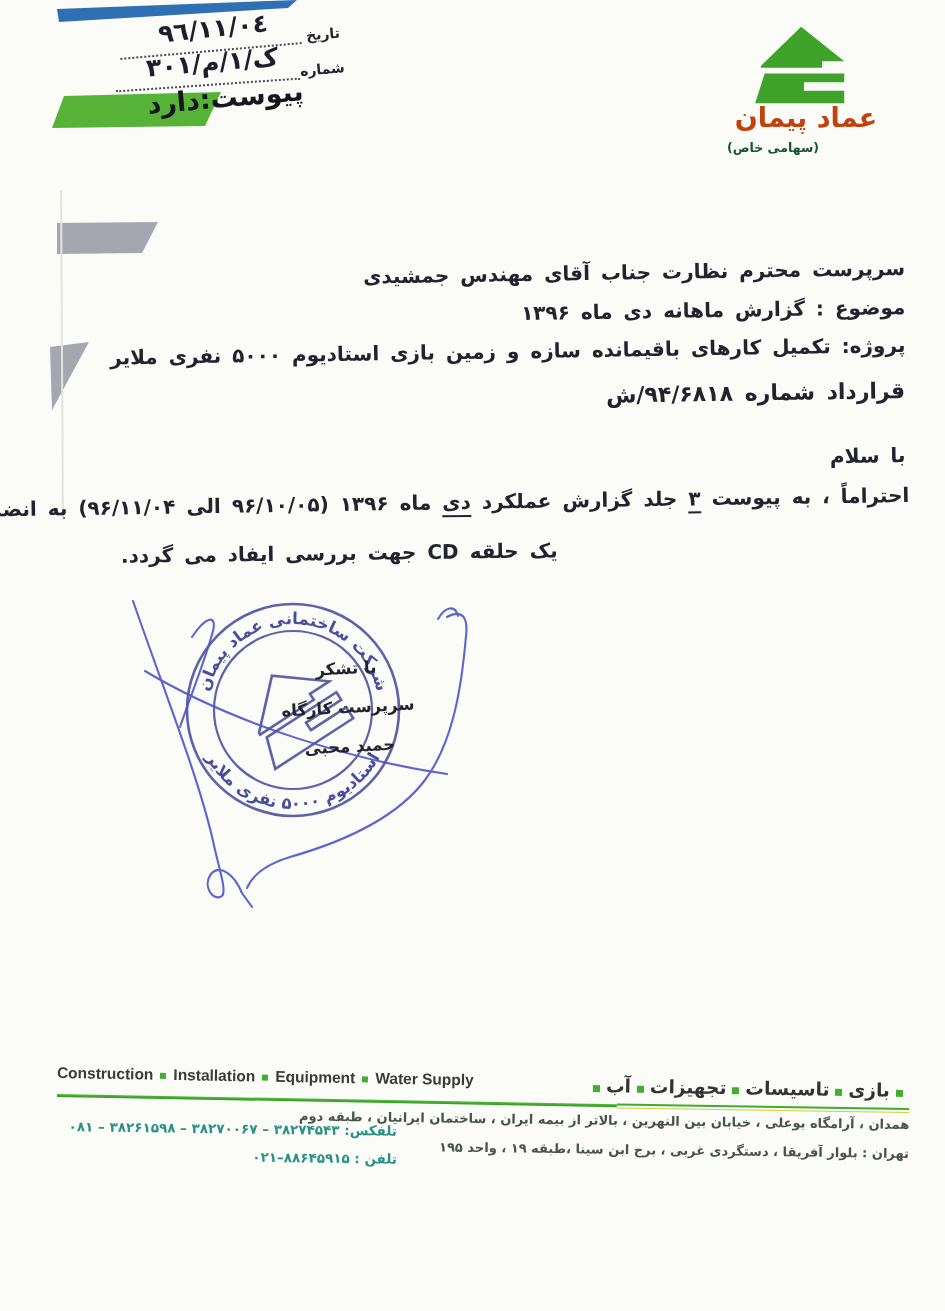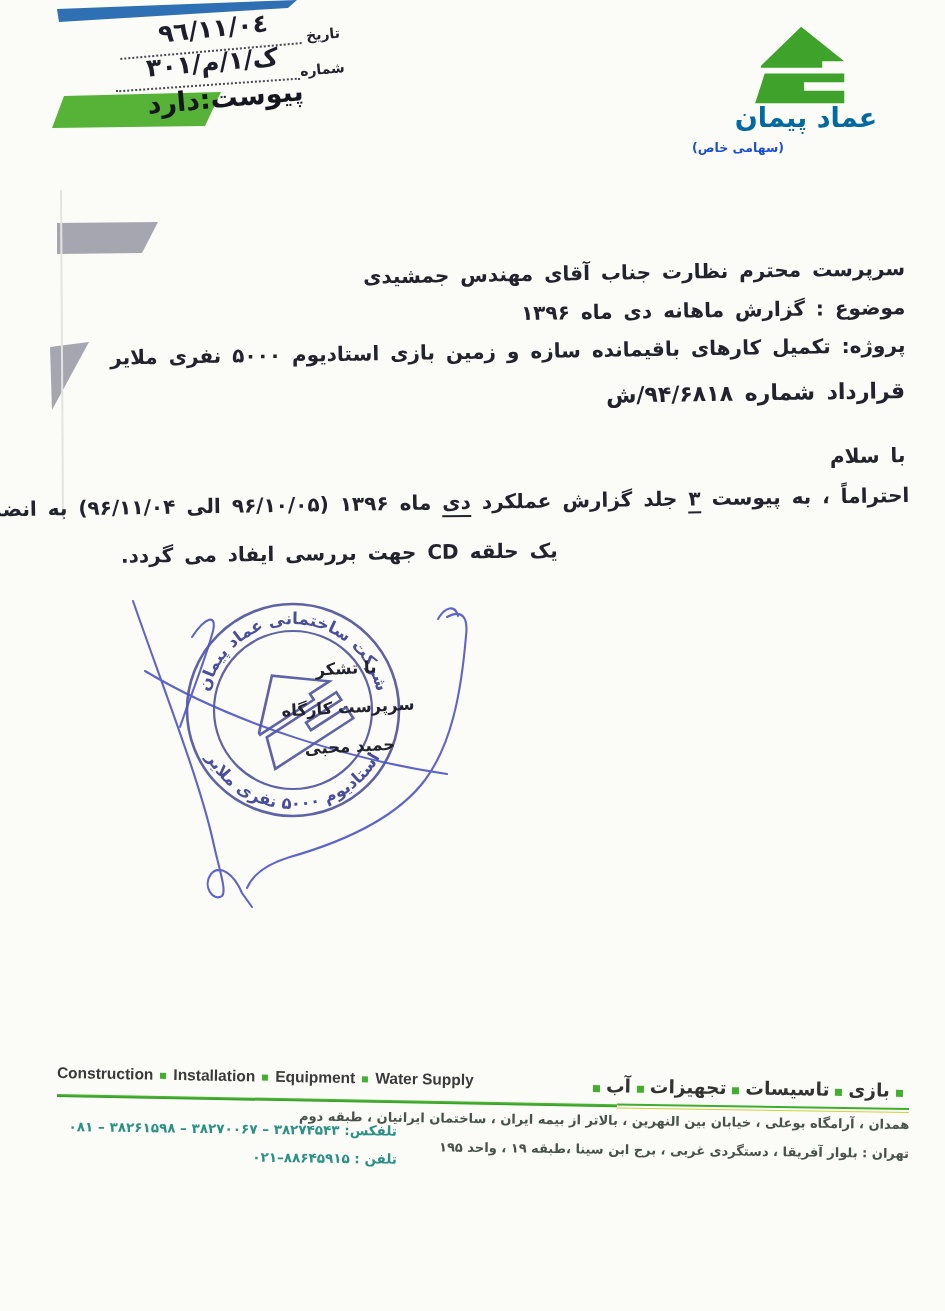--- a/index.html
+++ b/index.html
@@ -39,22 +39,22 @@
   <div class="abs" style="left:300px;top:61px;font-size:14px;font-weight:bold;transform:rotate(-5deg);direction:rtl;">شماره</div>
   <div class="abs dotline" style="left:116px;top:84px;width:184px;transform:rotate(-4deg);"></div>
   <div class="abs hand rtl" style="left:146px;top:48px;font-size:25px;transform:rotate(-5deg);">ک/١/م/٣٠١</div>
 
   <div class="abs hand rtl" style="left:147px;top:82px;font-size:27px;transform:rotate(-5deg);color:#16161f;">پیوست:دارد</div>
 
   <svg class="abs" style="left:748px;top:18px;" width="112" height="92" viewBox="0 0 110 96">
     <path d="M10 50 L52 9 L97 45 L74 45 L74 52 L10 52 Z" fill="#3fa32b"></path>
     <path d="M14 58 L97 58 L97 67 L55 67 L55 76 L97 76 L97 89 L4 89 Z" fill="#3fa32b"></path>
   </svg>
-  <div class="abs rtl" style="left:728px;top:102px;width:156px;text-align:center;font-size:27px;font-weight:bold;color:#0369a1;">عماد پیمان</div>
-  <div class="abs rtl" style="left:663px;top:140px;width:150px;text-align:center;font-size:12.5px;font-weight:bold;color:#1d4ed8;">(سهامی خاص)</div>
+  <div class="abs rtl" style="left:728px;top:102px;width:156px;text-align:center;font-size:27px;font-weight:bold;color:#c2410c;">عماد پیمان</div>
+  <div class="abs rtl" style="left:698px;top:140px;width:150px;text-align:center;font-size:12.5px;font-weight:bold;color:#14532d;">(سهامی خاص)</div>
 
   <div class="bline" style="top:256px;font-size:20px;">سرپرست محترم نظارت جناب آقای مهندس جمشیدی</div>
   <div class="bline" style="top:295px;font-size:20px;">موضوع : گزارش ماهانه دی ماه ۱۳۹۶</div>
   <div class="bline" style="top:333px;font-size:20px;">پروژه: تکمیل کارهای باقیمانده سازه و زمین بازی استادیوم ۵۰۰۰ نفری ملایر</div>
   <div class="bline" style="top:378px;font-size:22px;letter-spacing:1px;">قرارداد شماره ۹۴/۶۸۱۸/ش</div>
   <div class="bline" style="top:443px;font-size:20px;">با سلام</div>
 
   <div class="bline" style="top:483px;font-size:20px;right:36px;">
     <span>احتراماً ، به پیوست </span><span class="u">۳</span><span> جلد گزارش عملکرد </span><span class="u">دی</span><span> ماه ۱۳۹۶ (۹۶/۱۰/۰۵ الی ۹۶/۱۱/۰۴) به  انضمام</span>
   </div>

